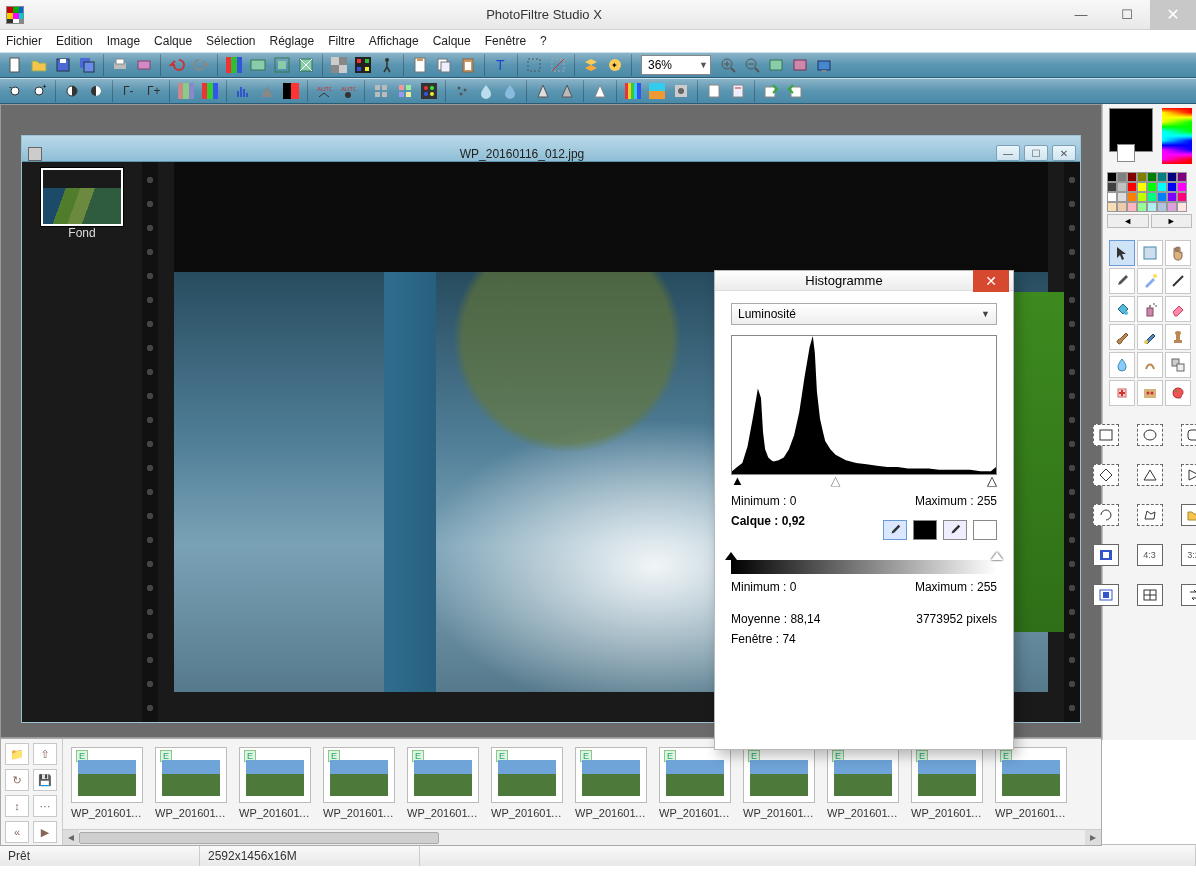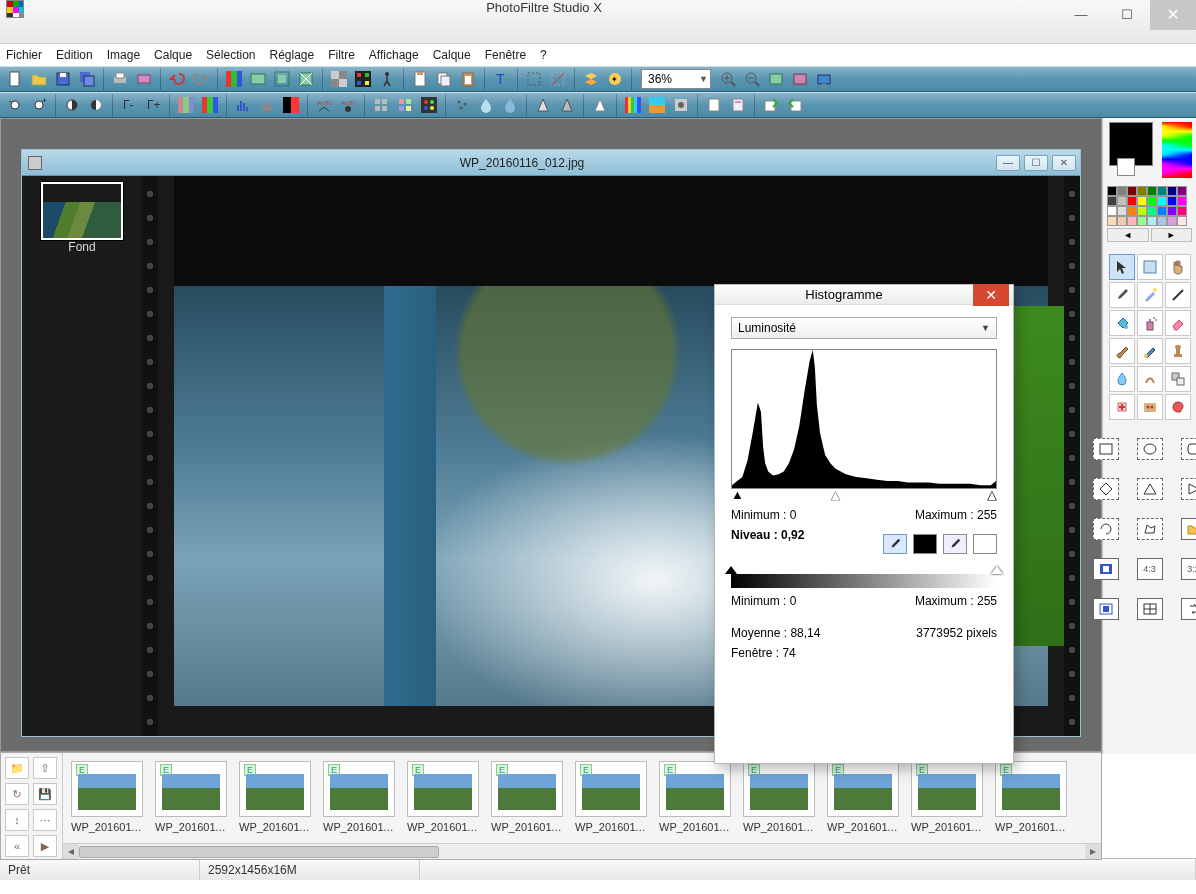--- a/index.html
+++ b/index.html
@@ -1,19 +1,19 @@
 <!DOCTYPE html>
 <html><head>
 <meta charset="utf-8">
 <style>
   * { box-sizing: border-box; font-family: "Segoe UI", Tahoma, sans-serif; }
   body { margin:0; width:1196px; height:894px; background:#fff; overflow:hidden; font-size:12px; }
 
   
-  .titlebar { height:44px; background:linear-gradient(#f8f8f8,#e8e8e8); display:flex; align-items:flex-start; border-bottom:1px solid #d4d4d4; position:relative;}
+  .titlebar { height:30px; background:linear-gradient(#f8f8f8,#e8e8e8); display:flex; align-items:center; border-bottom:1px solid #d4d4d4; position:relative;}
   .titlebar .app-icon{ width:18px; height:18px; margin:0 6px; background:
     linear-gradient(#c00,#c00) 0 0/6px 6px no-repeat,
     linear-gradient(#0a0,#0a0) 6px 0/6px 6px no-repeat,
     linear-gradient(#06c,#06c) 12px 0/6px 6px no-repeat,
     linear-gradient(#fc0,#fc0) 0 6px/6px 6px no-repeat,
     linear-gradient(#f0f,#f0f) 6px 6px/6px 6px no-repeat,
     linear-gradient(#0cc,#0cc) 12px 6px/6px 6px no-repeat,
     linear-gradient(#333,#333) 0 12px/6px 6px no-repeat,
     linear-gradient(#fff,#fff) 6px 12px/6px 6px no-repeat,
     linear-gradient(#888,#888) 12px 12px/6px 6px no-repeat;
@@ -32,21 +32,21 @@
   .tbtn{ width:22px; height:22px; border:1px solid transparent; border-radius:2px; display:flex; align-items:center; justify-content:center; font-size:12px; color:#333; background:rgba(255,255,255,0);}
   .tbtn svg{ width:16px; height:16px; display:block;}
   .tsep{ width:1px; height:22px; background:rgba(0,0,0,.25); margin:0 3px;}
   .zoom-box{ height:20px; border:1px solid #888; background:#fff; display:flex; align-items:center; padding:0 2px 0 6px; font-size:12px; width:70px; justify-content:space-between; margin:0 4px;}
   .zoom-box .tri{ font-size:9px; color:#555;}
 
   
   .workspace{ position:relative; height:634px; background:#6b6b6b; border:1px solid #999;}
   .docwin{ position:absolute; left:20px; top:30px; width:1060px; height:588px;
            background:#383838; border:1px solid #9bc1d4;}
-  .dochdr{ height:26px; background:linear-gradient(#b9d9e9,#8fbed6); display:flex; align-items:center; color:#222; border-bottom:1px solid #5d93ad;}
+  .dochdr{ height:26px; background:linear-gradient(#b9d9e9,#8fbed6); display:flex; align-items:flex-end; color:#222; border-bottom:1px solid #5d93ad;}
   .dochdr .docicon{ width:14px; height:14px; margin:0 6px; background:#ccc; border:1px solid #666;}
   .dochdr .doctitle{ flex:1; text-align:center; }
   .dochdr .dbtn{ width:24px; height:16px; border:1px solid #7da0b2; border-radius:2px; margin-right:4px; background:linear-gradient(#eaf5fb,#cfe5f0); font-size:10px; display:flex; align-items:center; justify-content:center; color:#555;}
   .layerstrip{ position:absolute; left:0; top:26px; width:120px; bottom:0; background:#1a1a1a; padding:6px; color:#ddd; text-align:center;}
   .layerthumb{ width:82px; height:58px; margin:0 auto; border:2px solid #fff; background:#5588aa; box-shadow:0 0 0 1px #000; position:relative; overflow:hidden;}
   .layerthumb::before{content:"";position:absolute;inset:0;background:
     linear-gradient(#1a1a1a,#1a1a1a) 0 0/100% 18px no-repeat,
     linear-gradient(110deg,#1b4b69 30%,#4f7d2b 30% 45%,#6b8a3f 45% 60%,#2f5c3e 60%); }
   .layerlabel{ margin-top:0; font-size:12px;}
   .filmstrip-edge{ position:absolute; top:26px; bottom:0; width:16px; background:#111;
@@ -917,21 +917,21 @@
       <div style="display:flex;justify-content:space-between;margin-top:-2px;">
         <span style="font-size:13px;">▲</span>
         <span style="font-size:13px;color:#888;transform:translateX(-30px)">△</span>
         <span style="font-size:13px;">△</span>
       </div>
       <div class="info-row">
         <span><span>Minimum :</span> <span>0</span></span>
         <span><span>Maximum :</span> <span>255</span></span>
       </div>
       <div class="info-row">
-        <span class="bold"><span>Niveau :</span> <span>0,92</span></span>
+        <span class="bold"><span>Calque :</span> <span>0,92</span></span>
         <div class="swatch-row">
           <div class="picker" style="background:#d9e7ff;border-color:#6a9bd8;">
                 <svg viewBox="0 0 16 16">
                   <path d="M12 2l2 2-7 7-3 1 1-3z" fill="#333"></path>
                 </svg>
               </div>
           <div class="sw" style="background:#000"></div>
           <div class="picker">
                 <svg viewBox="0 0 16 16">
                   <path d="M12 2l2 2-7 7-3 1 1-3z" fill="#333"></path>

